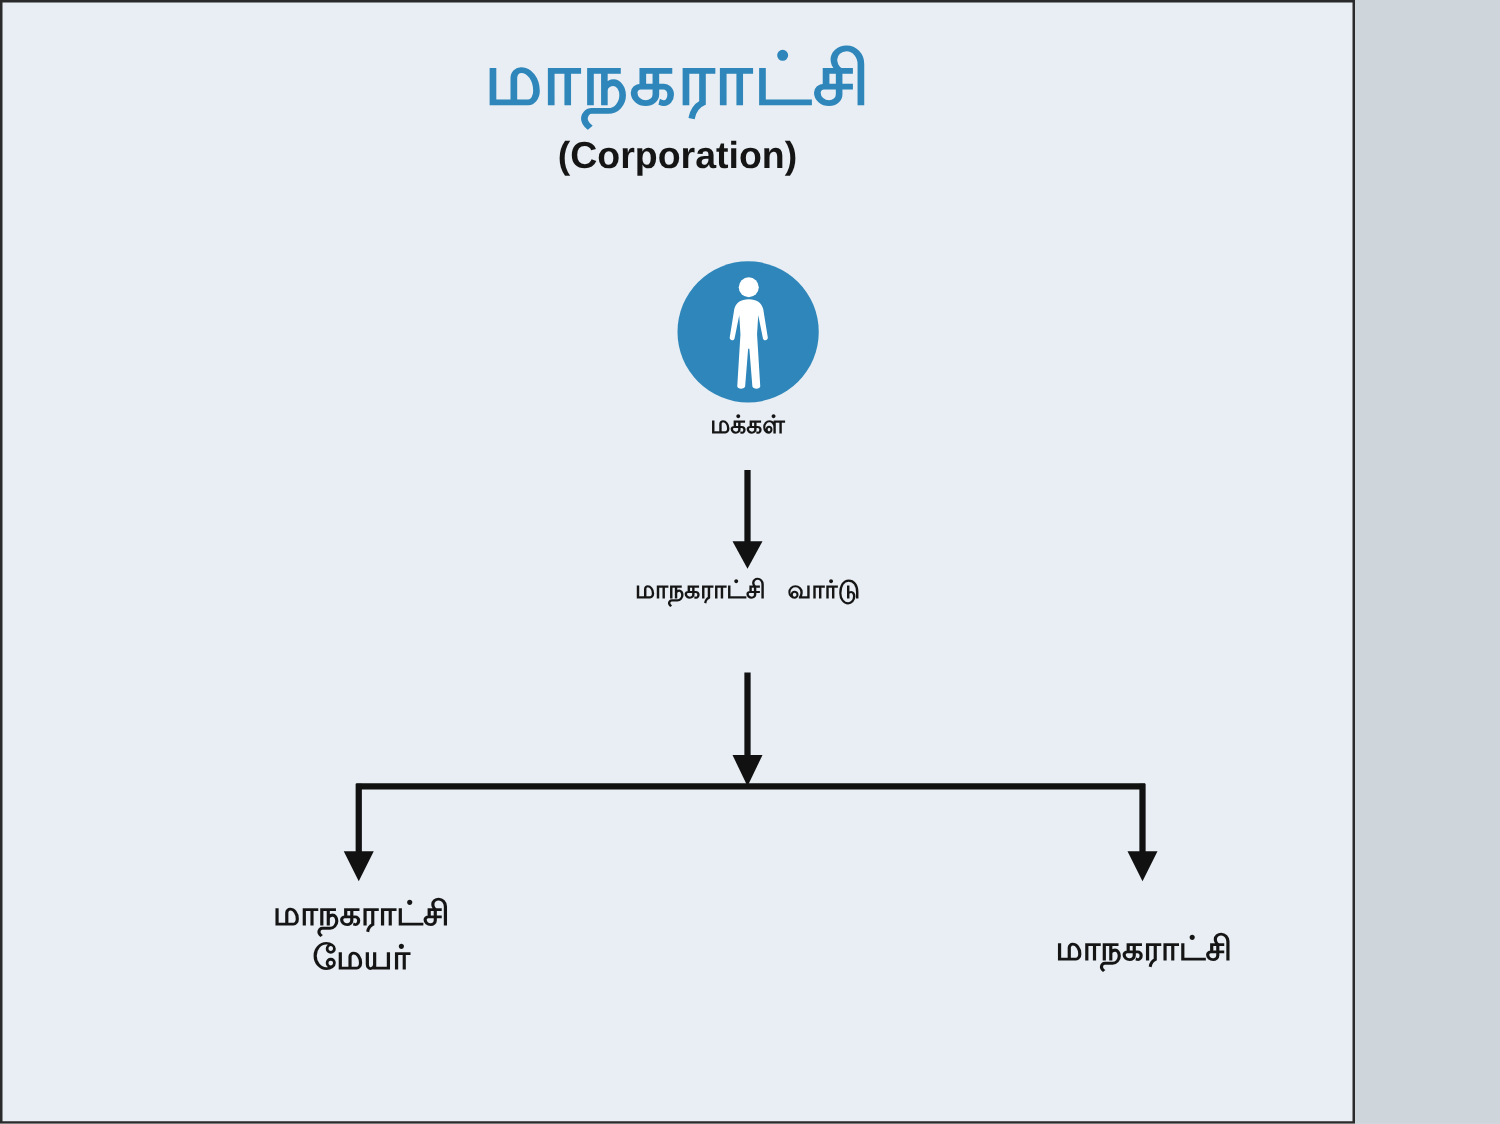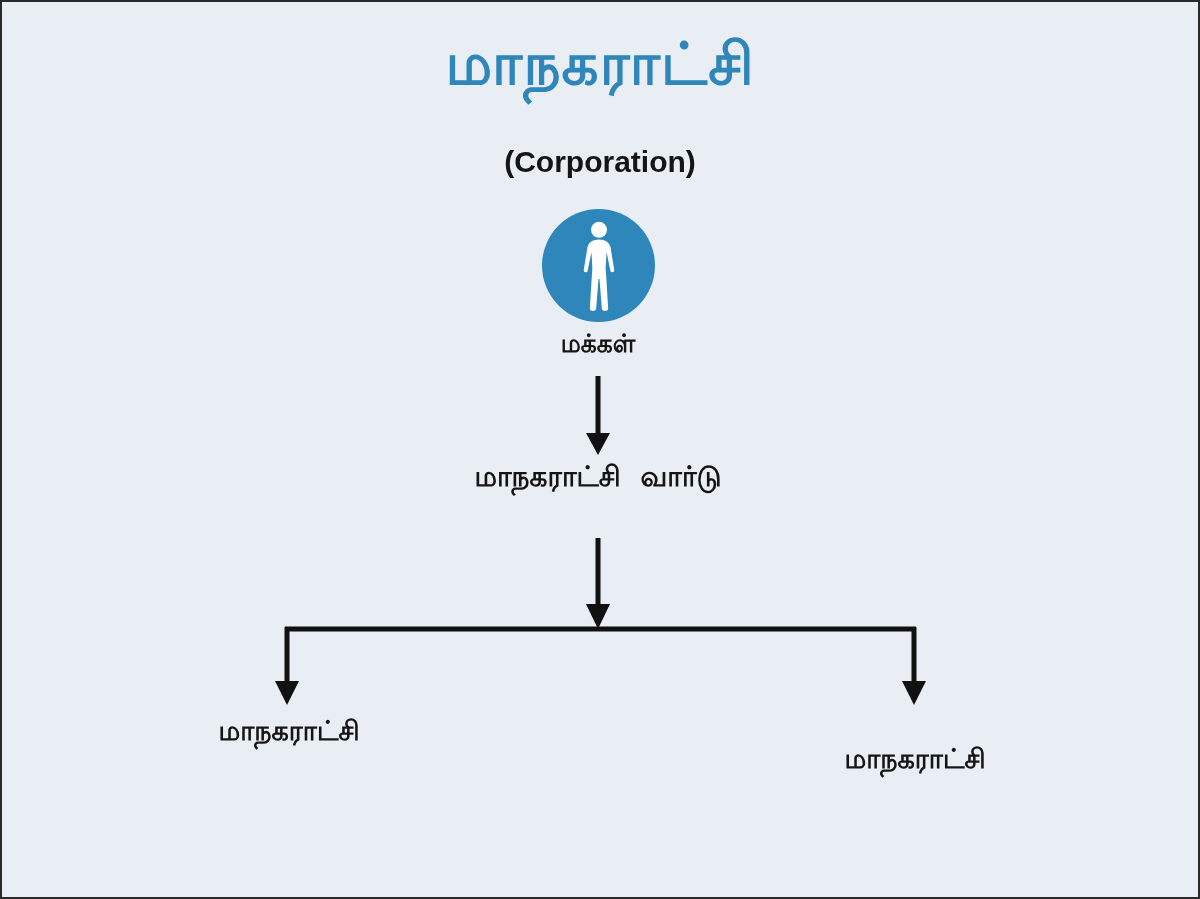--- a/index.html
+++ b/index.html
@@ -1,20 +1,20 @@
 <!DOCTYPE html>
 <html style="--accent: #2e86ba; --background: #e8eef3; --line: #111111; --text: #1b1b1b;"><head>
 <meta charset="utf-8">
 <style>
   html, body { margin: 0; padding: 0; background: #cfd6db; }
   * { box-sizing: border-box; }
 
   .canvas {
     position: relative;
-    width: 1200px;
+    width: 1084px;
     height: 899px;
     background: var(--background, #e8eef3);
     border: 2px solid #2a2a2a;
     overflow: hidden;
     font-family: "Liberation Sans", "DejaVu Sans", sans-serif;
     color: var(--text, #1b1b1b);
   }
 
   .abs { position: absolute; }
 
@@ -27,21 +27,20 @@
     letter-spacing: 1px;
     line-height: 1.25;
   }
 
   .page-subtitle {
     left: 0; right: 0; top: 106px;
     text-align: center;
     font-size: 30px;
     font-weight: bold;
     color: #151515;
-    margin-top: 37px;
   }
 
   .people-circle {
     left: 540px; top: 207px;
     width: 113px; height: 113px;
     border-radius: 50%;
     background: var(--accent, #2e86ba);
     display: flex;
     align-items: flex-end;
     justify-content: center;
@@ -49,26 +48,27 @@
   .people-circle svg { width: 52px; height: 96px; margin-bottom: 5px; }
 
   .node-label {
     text-align: center;
     font-weight: bold;
     color: #151515;
   }
 
   .label-people {
     left: 496px; top: 327px; width: 200px;
-    font-size: 25px;
+    font-size: 20px;
+    font-family: Liberation Serif, serif;
   }
 
   .label-councillors {
     left: 396px; top: 458px; width: 400px;
-    font-size: 28px;
+    font-size: 20px;
     line-height: 1.2;
   }
   .label-councillors .l1 { word-spacing: 12px; }
 
   .label-mayor {
     left: 167px; top: 712px; width: 240px;
     font-size: 27px;
     line-height: 1.3;
   }
 
@@ -114,20 +114,21 @@
   </div>
 
   <div class="abs node-label label-people">மக்கள்</div>
 
   <div class="abs node-label label-councillors">
     <div class="l1">மாநகராட்சி வார்டு</div>
   </div>
 
   <div class="abs node-label label-mayor">
     <div>மாநகராட்சி</div>
+    <div>மேயர்</div>
   </div>
 
   <div class="abs node-label label-deputy">
     <div>மாநகராட்சி</div>
   </div>
 
   <svg class="abs connector-svg" viewBox="0 0 1200 899" xmlns="http://www.w3.org/2000/svg">
 
     <g>
       <line x1="596" y1="374" x2="596" y2="433"></line>

